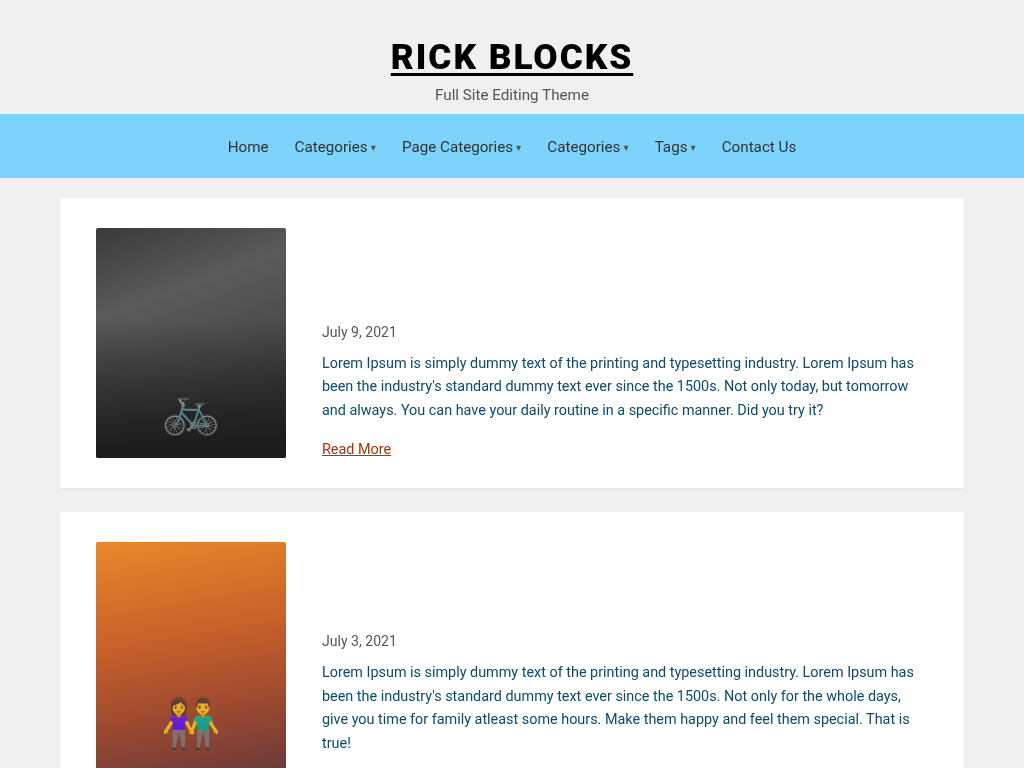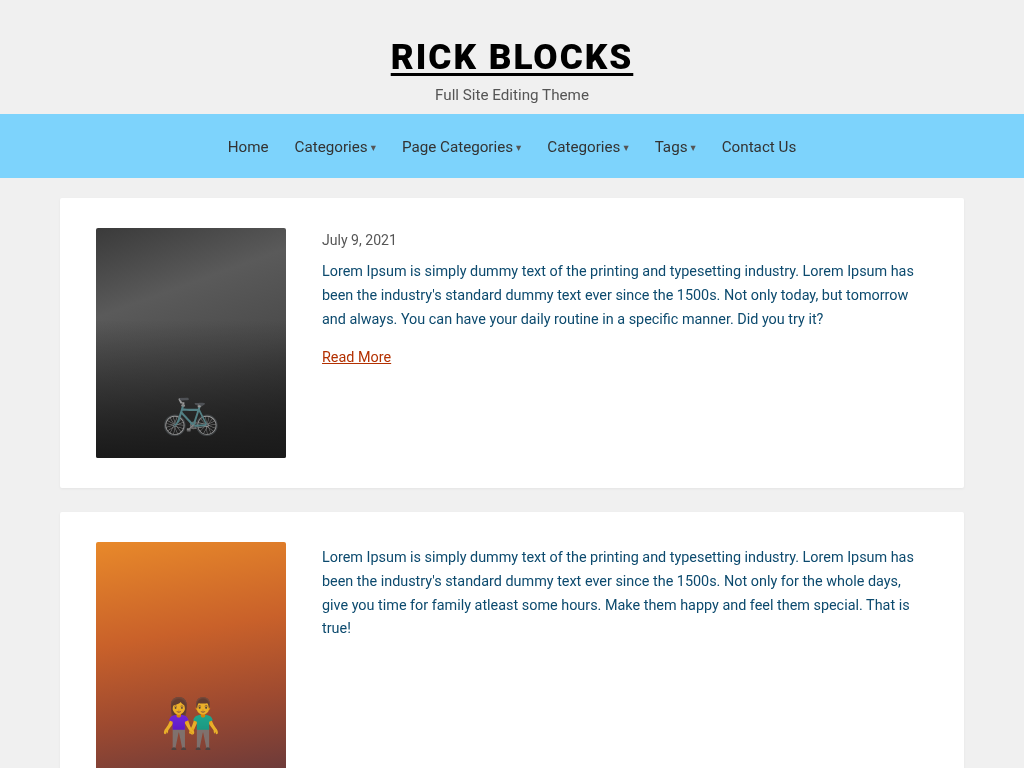--- a/index.html
+++ b/index.html
@@ -66,21 +66,21 @@
       padding: 20px 60px 40px;
     }
     
     .post-card {
       background: #fff;
       border-radius: 2px;
       margin-bottom: 24px;
       padding: 30px 36px;
       display: flex;
       gap: 36px;
-      align-items: flex-start;
+      align-items: flex-end;
       box-shadow: 0 1px 3px rgba(0,0,0,0.05);
     }
     .post-thumbnail {
       flex-shrink: 0;
       width: 190px;
       height: 230px;
       background: #888;
       border-radius: 2px;
       overflow: hidden;
     }
@@ -206,18 +206,19 @@
       <div class="post-content">
         <p class="post-date">July 9, 2021</p>
         <p class="post-excerpt">Lorem Ipsum is simply dummy text of the printing and typesetting industry. Lorem Ipsum has been the industry's standard dummy text ever since the 1500s. Not only today, but tomorrow and always. You can have your daily routine in a specific manner. Did you try it?</p>
         <a class="read-more" href="#">Read More</a>
       </div>
     </article>
 
     <article class="post-card">
       <div class="post-thumbnail post-thumbnail-2"></div>
       <div class="post-content">
+        <p class="post-date">July 3, 2021</p>
         <p class="post-excerpt">Lorem Ipsum is simply dummy text of the printing and typesetting industry. Lorem Ipsum has been the industry's standard dummy text ever since the 1500s. Not only for the whole days, give you time for family atleast some hours. Make them happy and feel them special. That is true!</p>
       </div>
     </article>
 
   </main>
 </div>
 
 </body></html>

